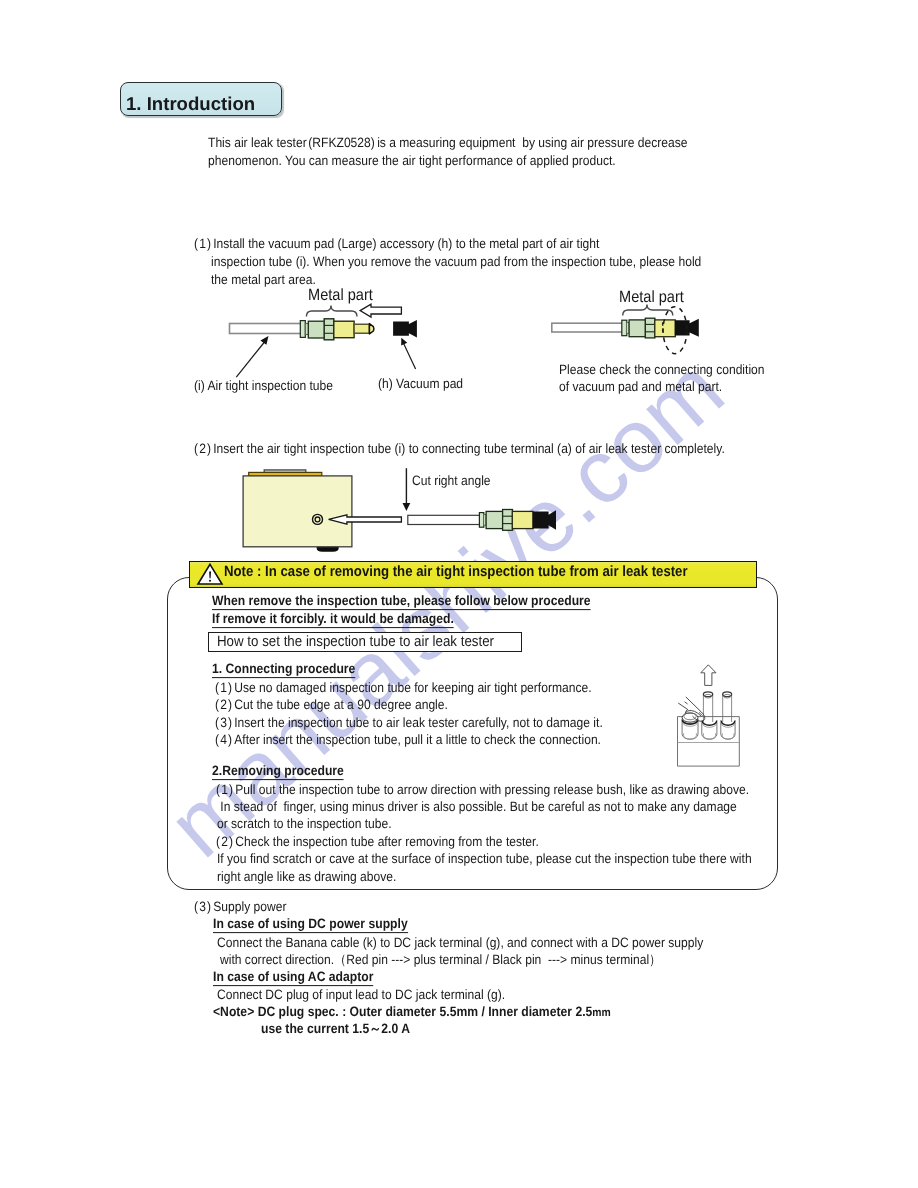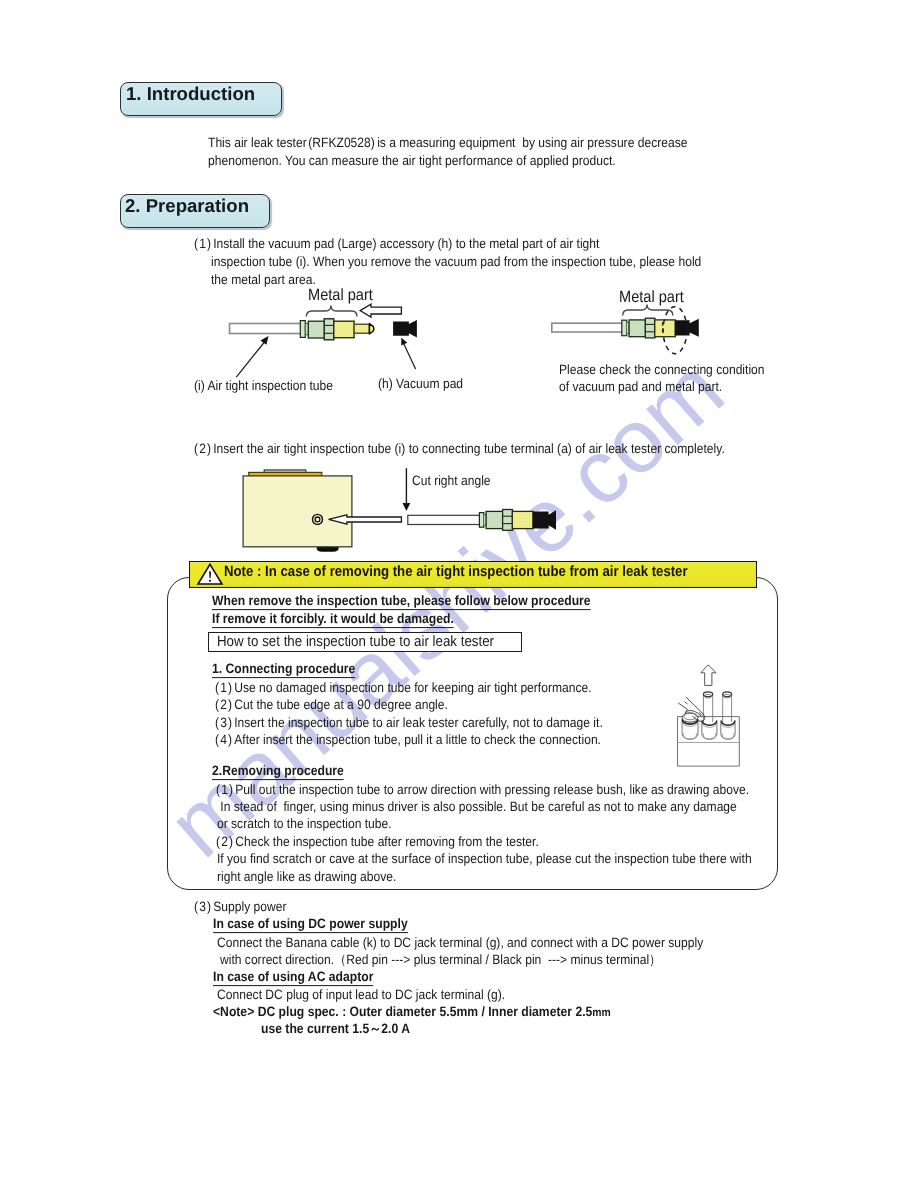--- a/index.html
+++ b/index.html
@@ -7,21 +7,21 @@
        font-family:"Liberation Sans",sans-serif;color:#191919;
        overflow:hidden;position:relative;}
   .page{position:absolute;left:0;top:0;width:918px;height:1188px;transform:translateZ(0);}
 
   
   .sec-box{
     position:absolute;box-sizing:border-box;
     border:1.7px solid #283134;border-radius:8px;
     background:linear-gradient(180deg,#d3eaef 0%,#cde8ed 35%,#cae6ec 70%,#c6e2e9 100%);
     box-shadow:1.5px 1.5px 1px rgba(125,137,141,.5);
-    font-weight:bold;color:#17191a;display:flex;align-items:flex-start;
+    font-weight:bold;color:#17191a;display:flex;align-items:flex-end;
   }
 
   
   .t{position:absolute;white-space:pre;font-size:13.5px;line-height:1;
      transform-origin:0 0;transform:translateY(-0.9px) scaleX(.895);}
   .t.b{font-weight:bold;}
   .u{border-bottom:1.2px solid #191919;padding-bottom:1px;}
   .sm{font-size:11.6px;}
   .fw{letter-spacing:1.3px;margin-right:1.1px;display:inline-block;}
   .fw2{margin-left:1.8px;margin-right:2.6px;display:inline-block;}
@@ -43,23 +43,20 @@
 <div class="page">
 
   <div class="wm" style="left:200px;top:858px;font-size:90px;line-height:1;transform-origin:0 0;transform:rotate(-41.3deg) translate(0,-0.78em);">manualshive.com</div>
 
   <div class="sec-box" style="left:120px;top:82px;width:162px;height:34px;font-size:18.6px;padding-left:5px;">
     <span>1. Introduction</span>
   </div>
   <div class="t" style="left:208px;top:136.5px;"><span>This air leak tester</span><span class="fw2">(RFKZ0528)</span><span>is a measuring equipment  by using air pressure decrease</span></div>
   <div class="t" style="left:208px;top:154.5px;">phenomenon. You can measure the air tight performance of applied product.</div>
 
-  <div class="sec-box" style="left:120px;top:194px;width:150px;height:34px;font-size:18.6px;padding-left:4px;">
-    <span>2. Preparation</span>
-  </div>
   <div class="t" style="left:194px;top:237.5px;"><span class="fw">(1)</span><span>Install the vacuum pad (Large) accessory (h) to the metal part of air tight</span></div>
   <div class="t" style="left:211px;top:255.5px;">inspection tube (i). When you remove the vacuum pad from the inspection tube, please hold</div>
   <div class="t" style="left:211px;top:274px;">the metal part area.</div>
 
   <svg style="left:0px;top:0px;width:918px;height:1188px;pointer-events:none;" viewBox="0 0 918 1188">
 
     <rect x="229.5" y="323.5" width="72" height="10" fill="#ffffff" stroke="#8a8a8a" stroke-width="1.6"></rect>
 
     <rect x="300.3" y="320.6" width="5" height="16.8" fill="#d4e6cb" stroke="#1b2d18" stroke-width="1.2"></rect>
 

